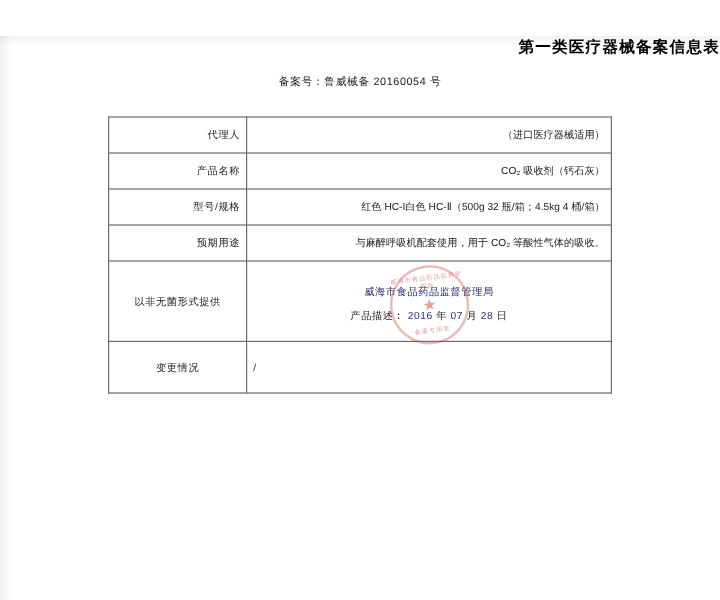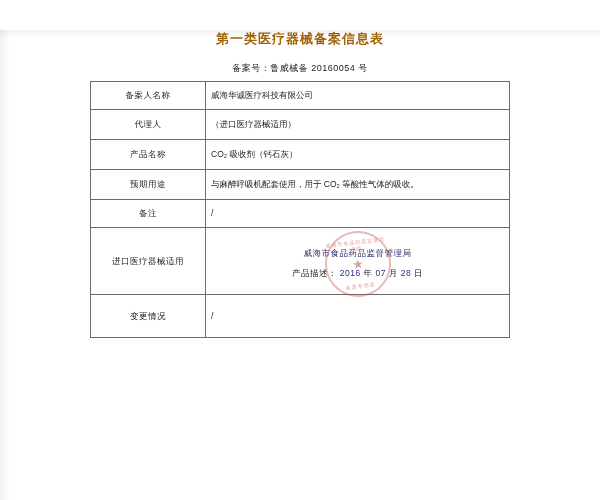--- a/index.html
+++ b/index.html
@@ -15,33 +15,33 @@
     overflow: hidden;
     position: relative;
   }
   .page {
     position: relative;
     width: 600px;
     height: 500px;
     box-sizing: border-box;
   }
   .doc-title {
-    text-align: center;
+    text-align: right;
     font-size: 13px;
     font-weight: bold;
     letter-spacing: 1px;
-    color: #a16207;
+    color: #000000;
     margin-top: 30px;
     margin-bottom: 14px;
   }
   .record-no {
     text-align: center;
     font-size: 9px;
     color: #222;
-    margin-bottom: 6px;
+    margin-bottom: 22px;
     letter-spacing: 0.5px;
   }
   table.form {
     border-collapse: collapse;
     width: 420px;
     margin: 0 auto;
     table-layout: fixed;
   }
   table.form td {
     border: 1px solid #6b6b6b;
@@ -54,21 +54,21 @@
   td.label {
     width: 104px;
     text-align: center;
     letter-spacing: 0.5px;
   }
   td.value {
     text-align: left;
     padding-left: 8px;
   }
   .row-tall td { height: 26px; }
-  .row-mid td { height: 21px; }
+  .row-mid td { height: 21px; text-align: right; }
   .row-short td { height: 19px; }
   .desc-cell { line-height: 1.6; }
   .agency-block {
     text-align: center;
     position: relative;
     padding: 10px 0 6px 0;
   }
   .agency-name {
     font-size: 8.5px;
     color: #2a2a6a;
@@ -142,42 +142,38 @@
 
 <div class="page">
   <div class="scan-shadow-top"></div>
   <div class="scan-shadow-left"></div>
 
   <div class="doc-title">第一类医疗器械备案信息表</div>
   <div class="record-no">备案号：鲁威械备 20160054 号</div>
 
   <table class="form">
     <tbody>
-      <tr class="row-short">
-        <td class="label">备案人名称</td>
-        <td class="value">威海华诚医疗科技有限公司</td>
-      </tr>
       <tr class="row-mid">
         <td class="label">代理人</td>
         <td class="value">（进口医疗器械适用）</td>
       </tr>
       <tr class="row-mid">
         <td class="label">产品名称</td>
         <td class="value">CO₂ 吸收剂（钙石灰）</td>
       </tr>
       <tr class="row-mid">
+        <td class="label">型号/规格</td>
+        <td class="value">红色 HC-I白色 HC-Ⅱ（500g  32 瓶/箱；4.5kg  4 桶/箱）</td>
+      </tr>
+      <tr class="row-mid">
         <td class="label">预期用途</td>
         <td class="value">与麻醉呼吸机配套使用，用于 CO₂ 等酸性气体的吸收。</td>
       </tr>
-      <tr class="row-short">
-        <td class="label">备注</td>
-        <td class="value">/</td>
-      </tr>
       <tr>
-        <td class="label" style="height:58px;">进口医疗器械适用</td>
+        <td class="label" style="height:58px;">以非无菌形式提供</td>
         <td class="value" style="height:58px; padding:0;">
           <div class="agency-block">
             <div class="seal">
               <div class="seal-text">威海市食品药品监督管理局</div>
               <div class="star">★</div>
               <div class="seal-text-bottom">备案专用章</div>
             </div>
             <div class="agency-name">威海市食品药品监督管理局</div>
             <div class="date-line">
               <span>产品描述：</span>

